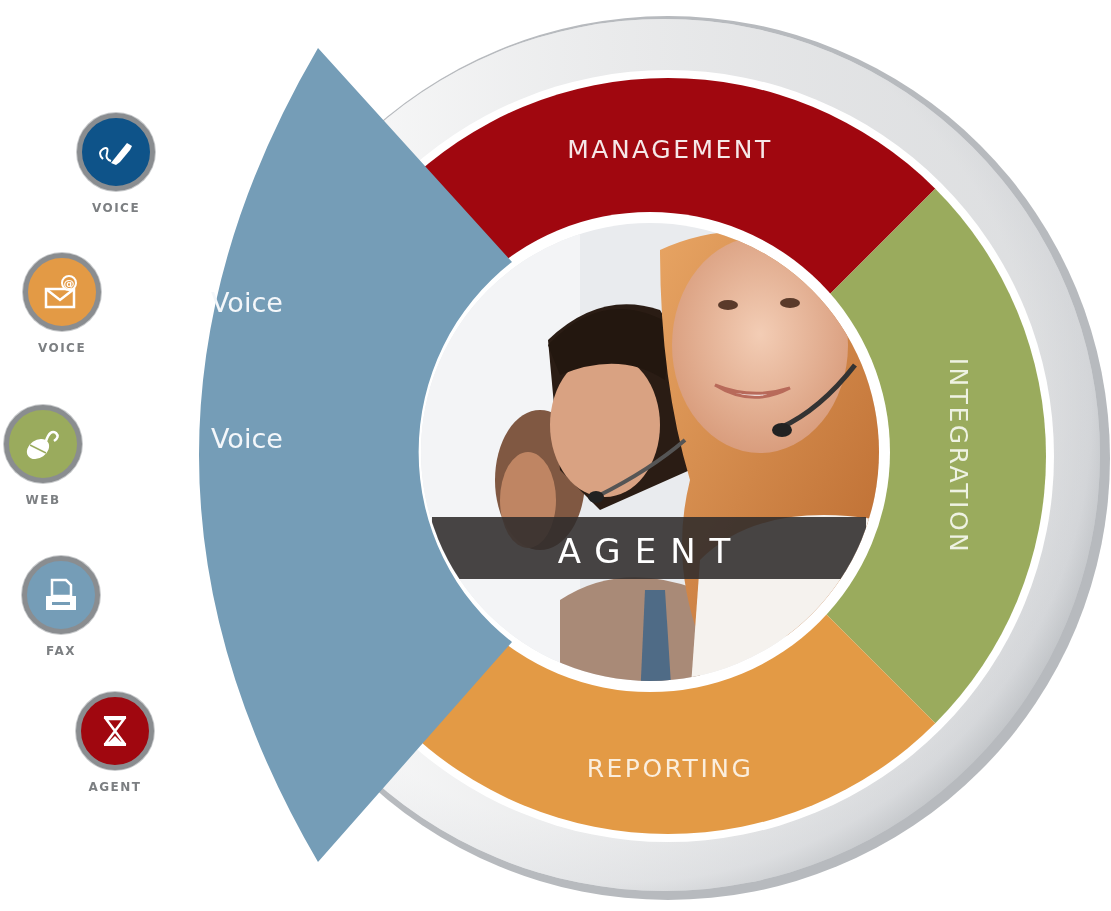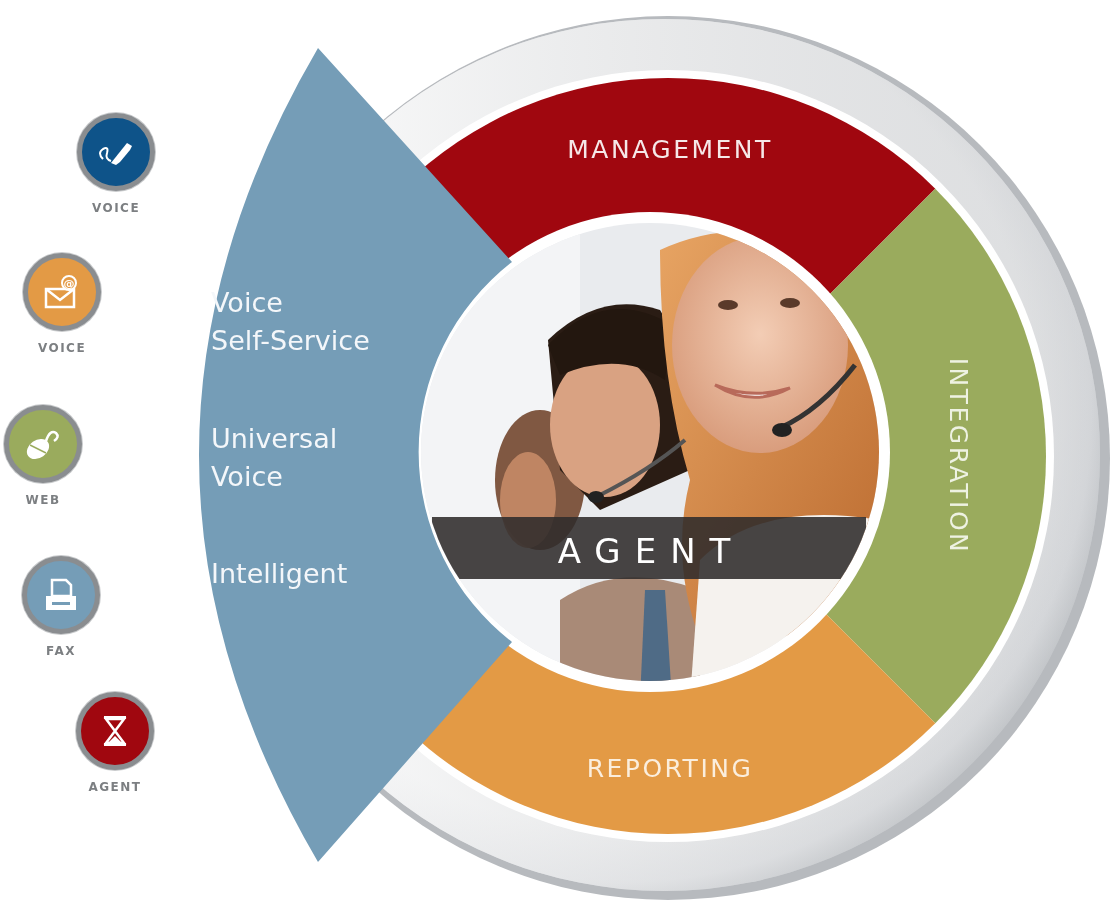--- a/index.html
+++ b/index.html
@@ -109,28 +109,25 @@
     </g>
 
     <text x="670" y="158" text-anchor="middle" fill="#f6e8e8" font-size="25" letter-spacing="2.5">MANAGEMENT</text>
     <text x="670" y="777" text-anchor="middle" fill="#fbeedd" font-size="25" letter-spacing="2.5">REPORTING</text>
     <text x="0" y="0" text-anchor="middle" fill="#eef2e2" font-size="25" letter-spacing="2.5" transform="translate(950,456) rotate(90)">INTEGRATION</text>
     <text x="651" y="563" text-anchor="middle" fill="#ffffff" font-size="34" letter-spacing="14">AGENT</text>
   </svg>
 
   <div class="lens-text" style="top:284px;">
     <div>Voice</div>
-    <div>Self-Service</div>
   </div>
   <div class="lens-text" style="top:420px;">
-    <div>Universal</div>
     <div>Voice</div>
   </div>
   <div class="lens-text" style="top:555px;">
-    <div>Intelligent</div>
   </div>
 
   <div class="channel" style="left:61px;top:113px;">
     <div class="badge" style="background:#0e5389;">
       <svg width="46" height="46" viewBox="0 0 46 46">
         <path d="M10,30 Q4,24 10,20 Q16,17 14,24 Q12,30 18,32" stroke="#fff" stroke-width="2" fill="none"></path>
         <path d="M18,34 L34,14 L39,17 L37,21 L27,33 L23,36 Z" fill="#fff"></path>
       </svg>
     </div>
     <div class="lbl">VOICE</div>

